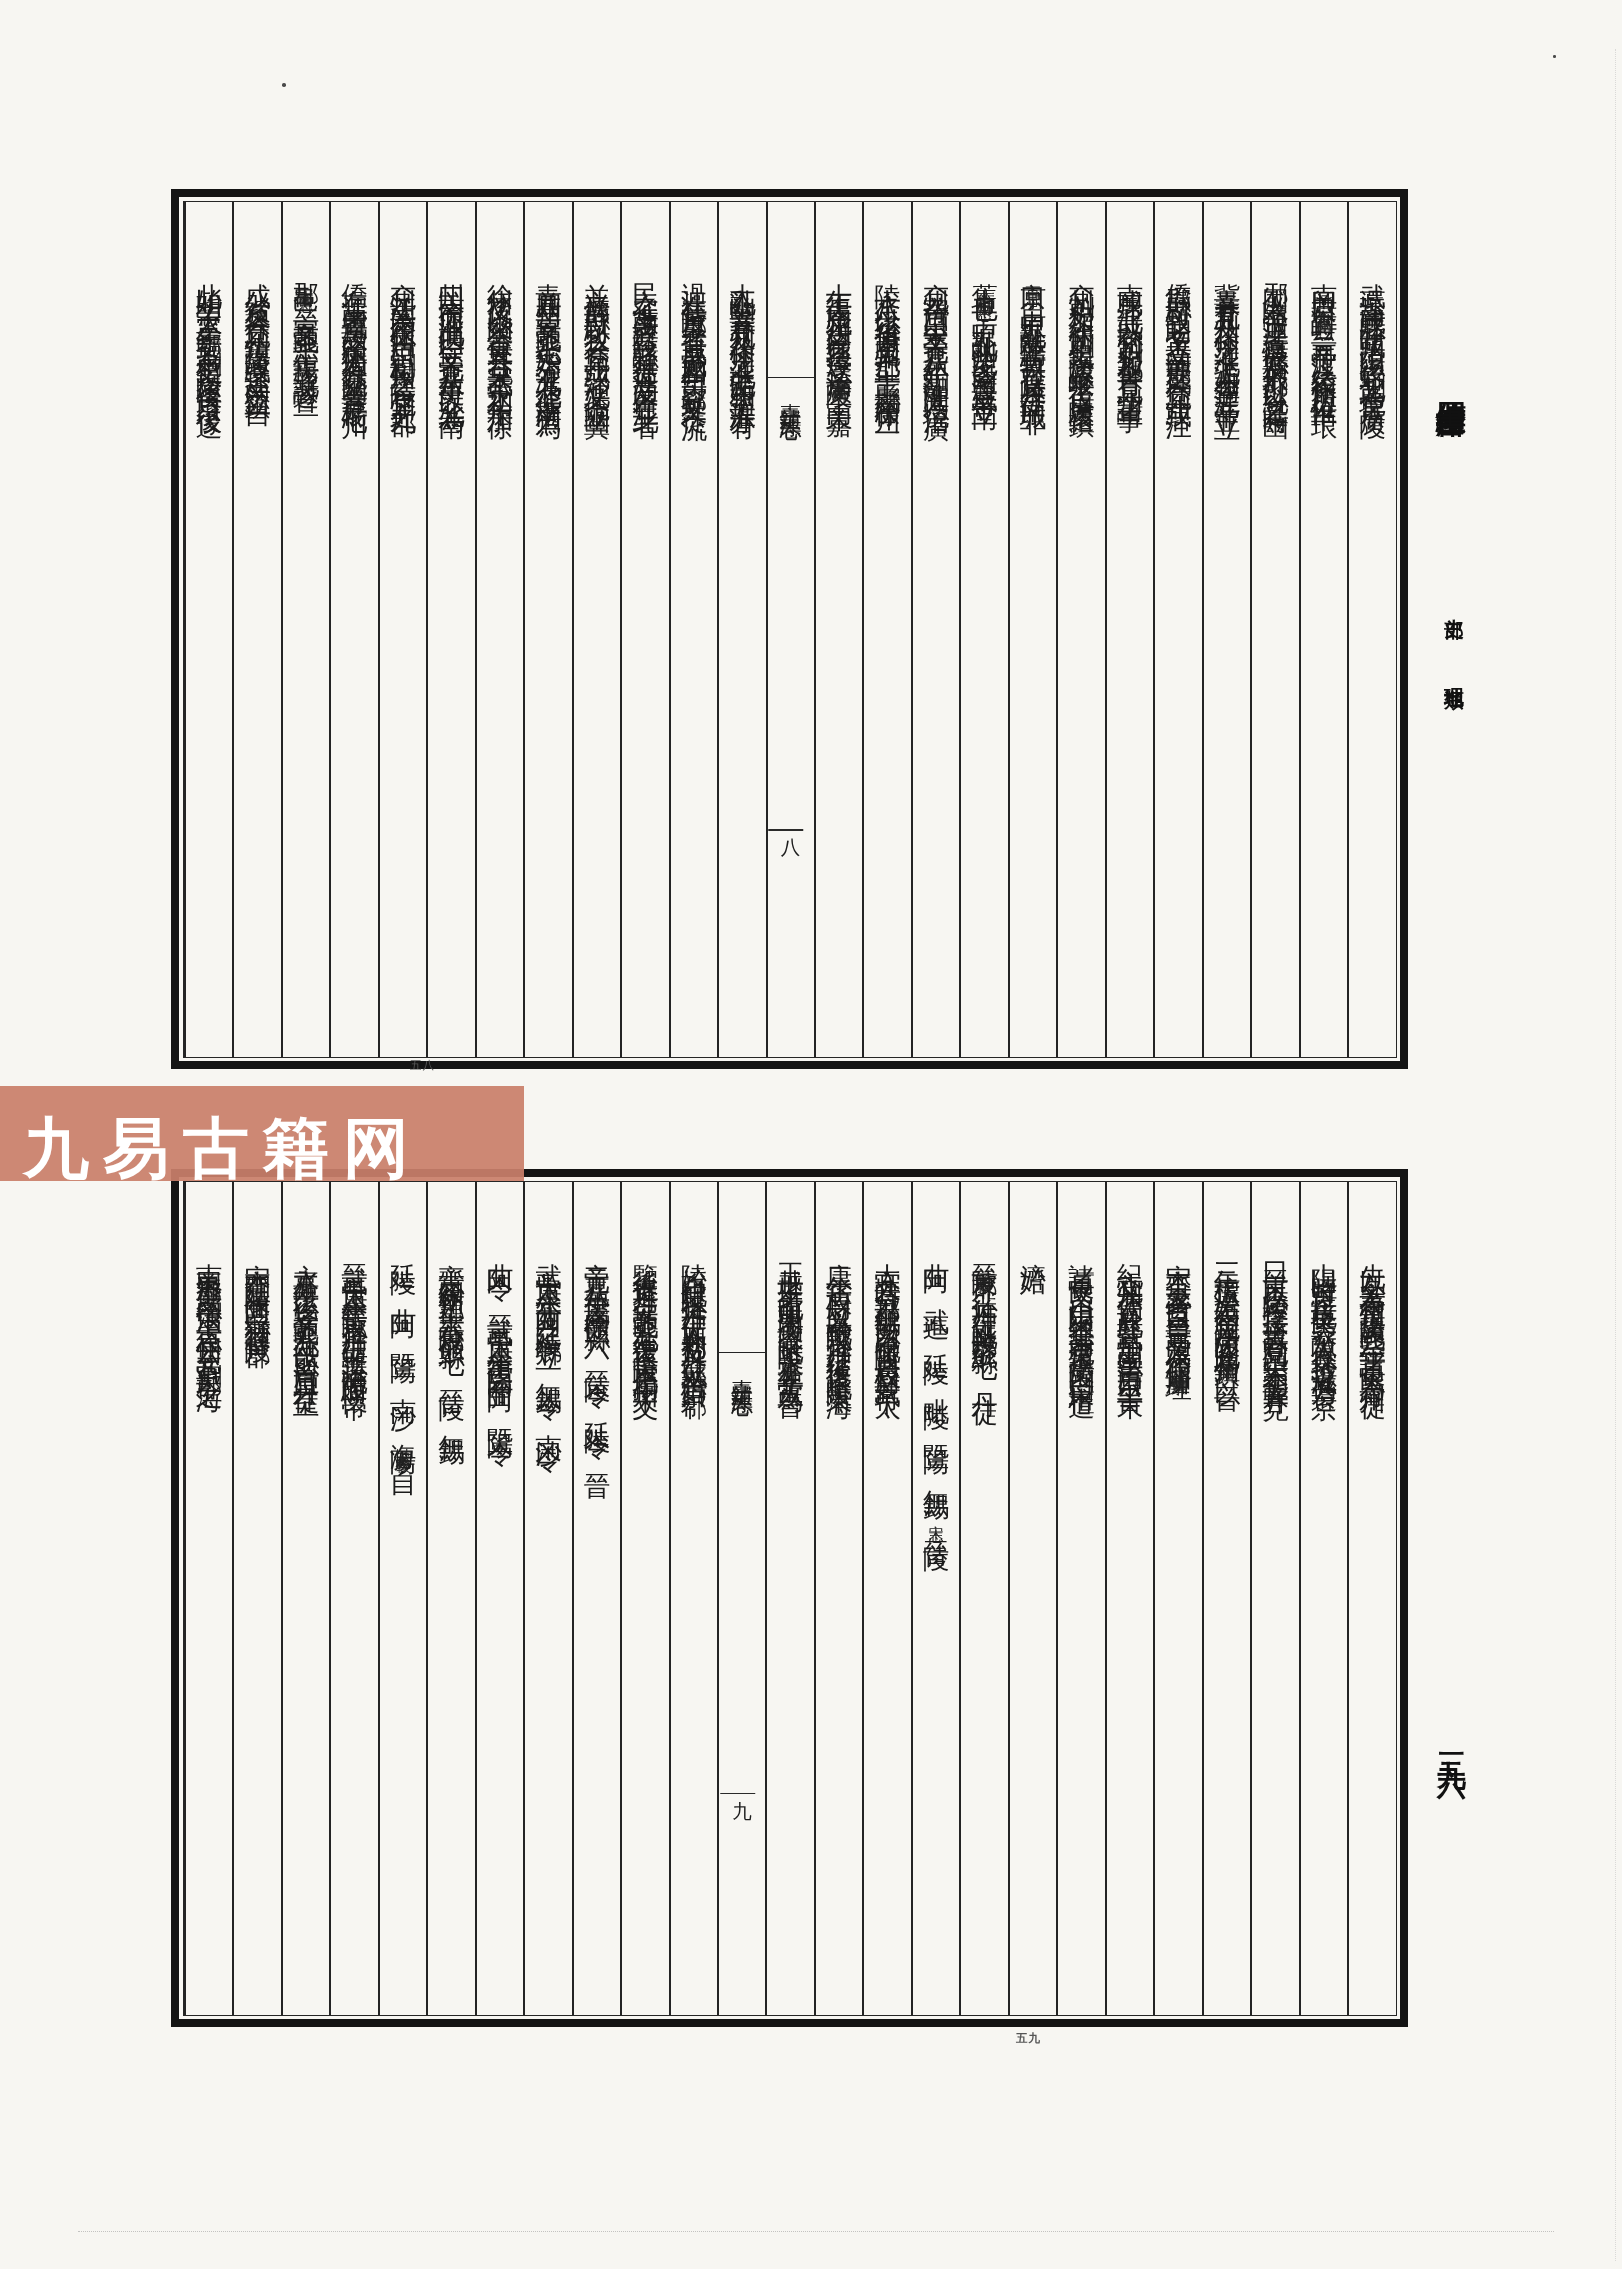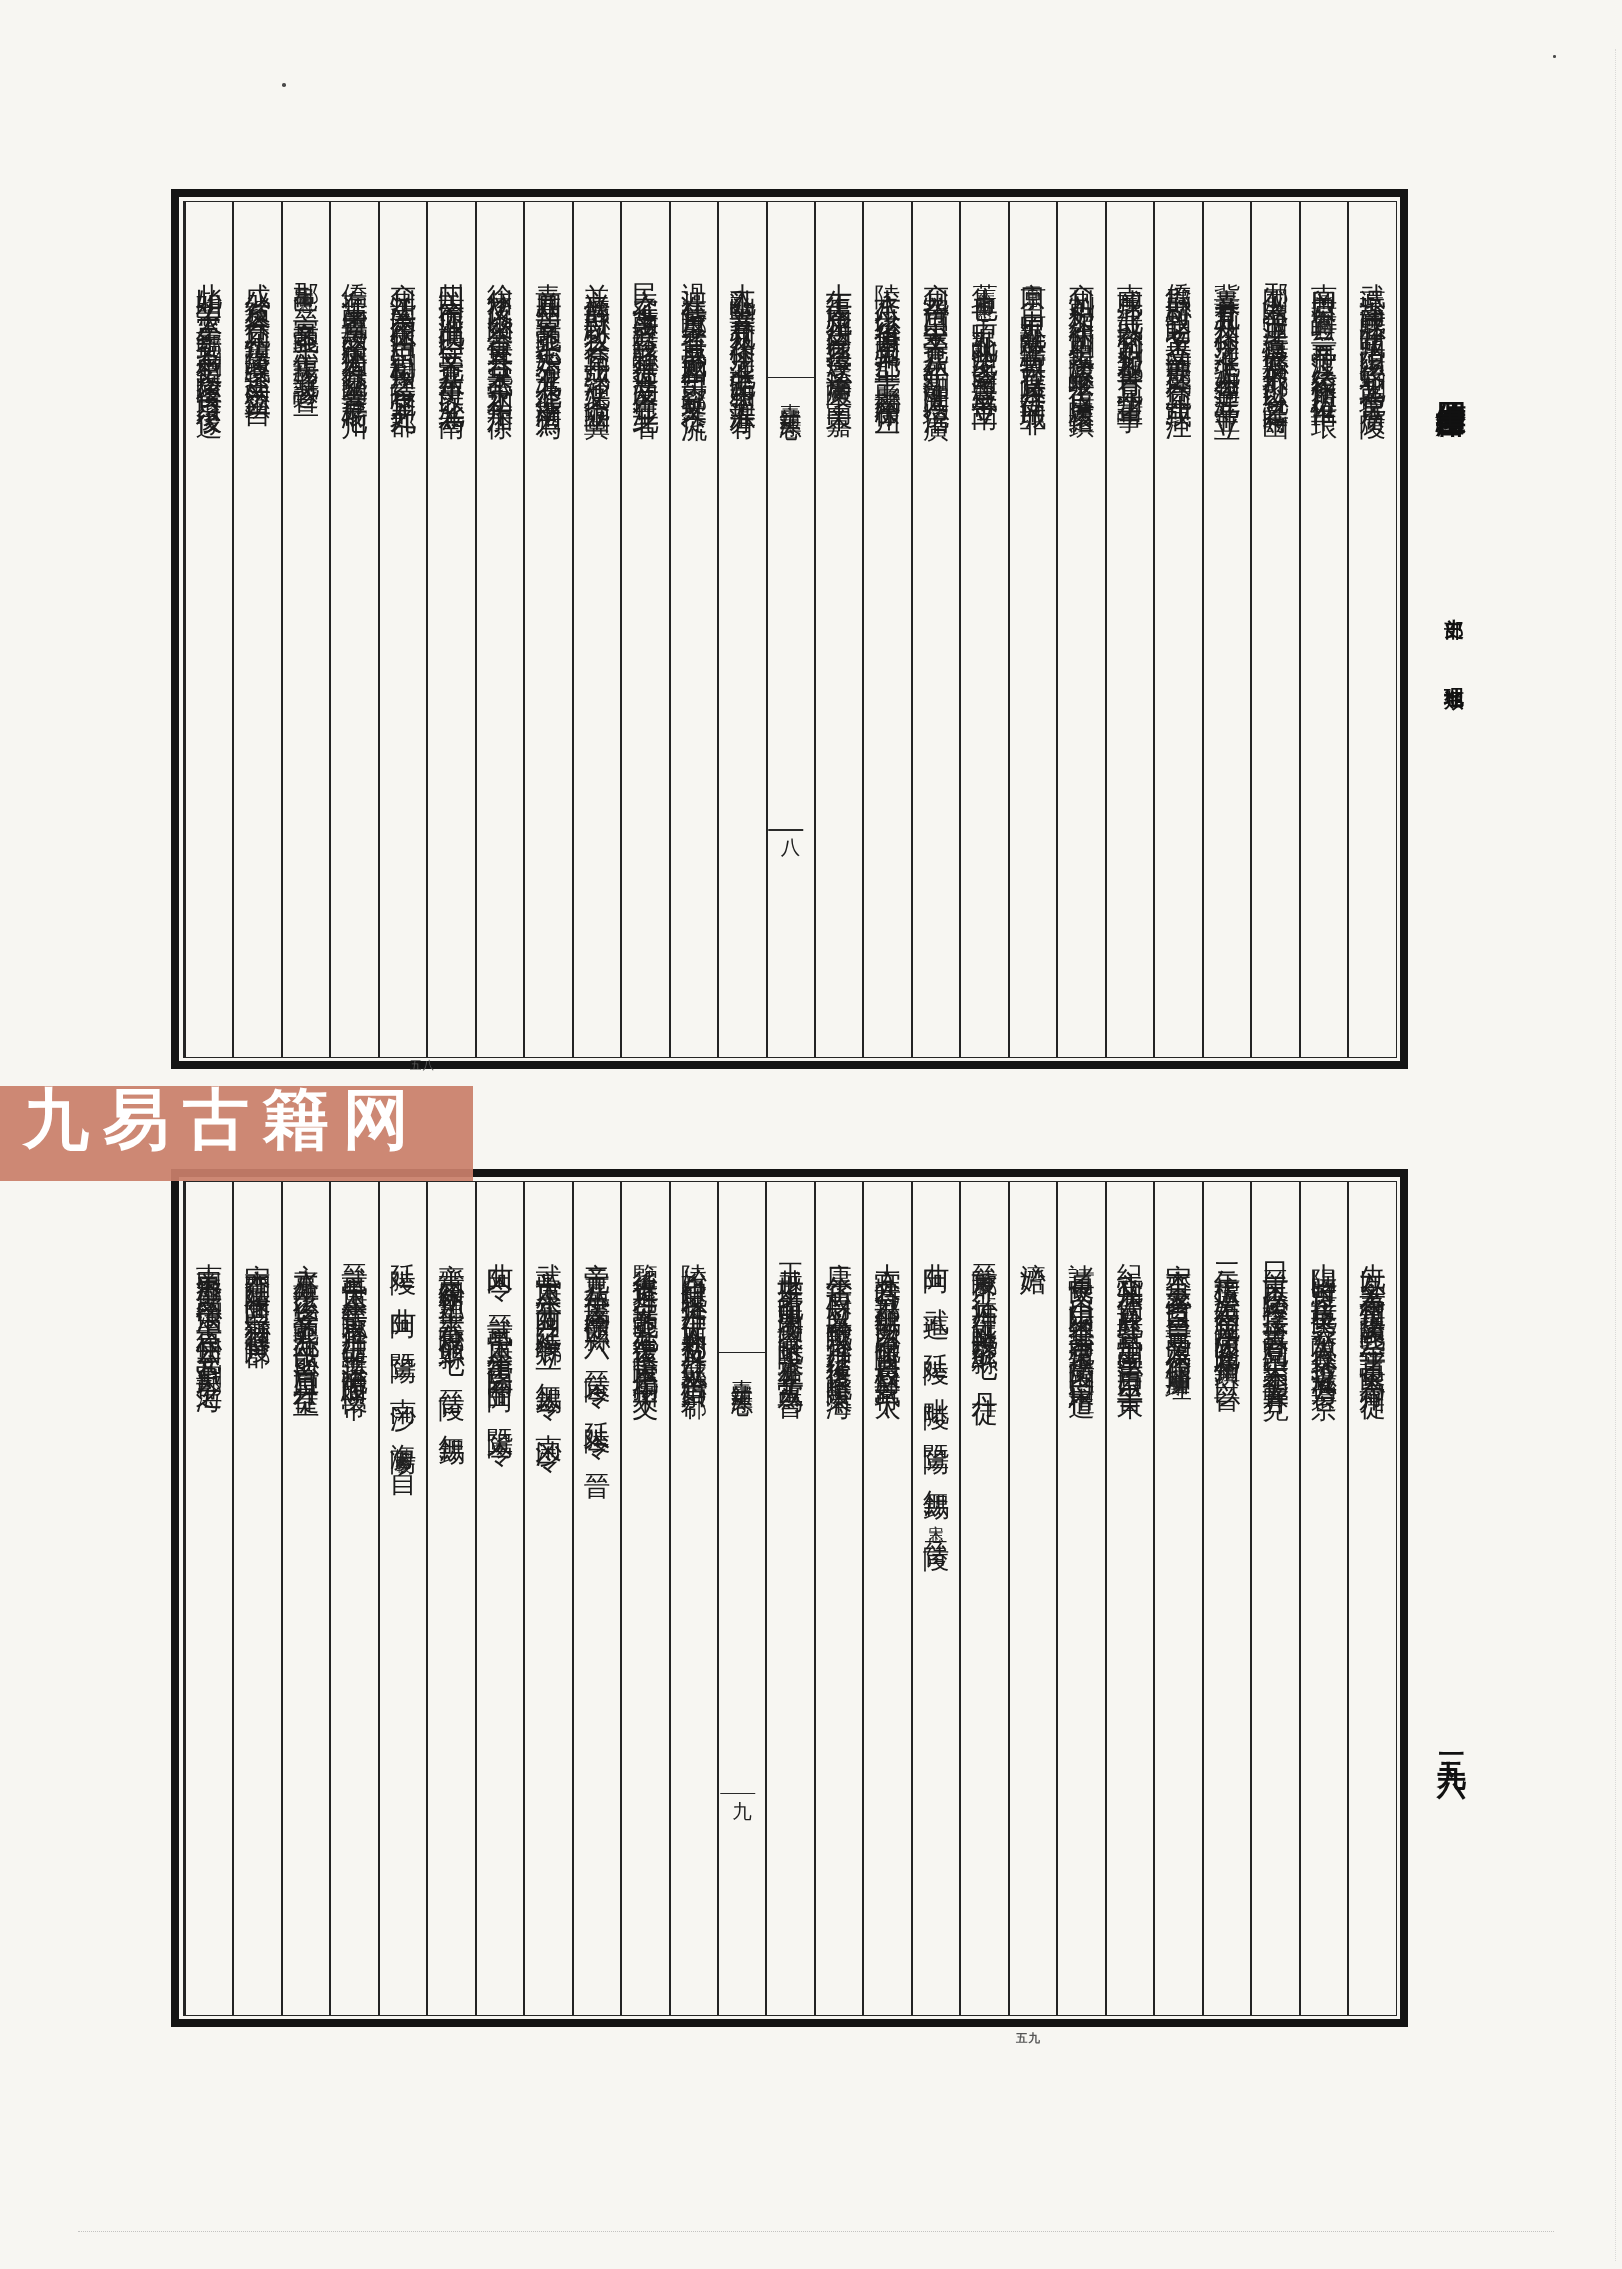--- a/index.html
+++ b/index.html
@@ -29,23 +29,23 @@
 
   
   .margin-text{position:absolute;writing-mode:vertical-rl;text-orientation:upright;
                line-height:1;white-space:nowrap;color:#111;font-weight:bold;}
   #series-title{left:1436px;top:378px;font-size:30px;letter-spacing:0.9px;}
   #section-label{left:1444px;top:603px;font-size:19.5px;letter-spacing:0.9px;}
   #category-label{left:1444px;top:672px;font-size:19.5px;letter-spacing:0.9px;}
   #page-number{left:1437px;top:1729px;font-size:29px;letter-spacing:8px;font-weight:bold;}
 
   
-  #watermark{position:absolute;left:0;top:1086px;width:473px;height:95px;
+  #watermark{position:absolute;left:0;top:1086px;width:524px;height:95px;
              background:rgba(201,127,106,0.93);z-index:6;
-             display:flex;align-items:flex-start;}
+             display:flex;align-items:flex-end;}
   #watermark span{color:#ffffff;font-size:66px;font-weight:bold;letter-spacing:14px;
                   padding-left:23px;line-height:1;font-family:"Liberation Sans", sans-serif;}
 
   
   .under-mark{position:absolute;font-size:11.5px;color:#555;letter-spacing:0.9px;}
   #dotted-bottom{position:absolute;left:78px;top:2231px;width:1476px;border-top:1.8px dotted #9a9a9a;opacity:.55;}
   #dotted-right{position:absolute;left:1615px;top:49px;height:2212px;border-left:1.8px dotted #9a9a9a;opacity:.3;}
   .speck{position:absolute;background:#4a4a4a;border-radius:50%;}
 </style>
 </head>

